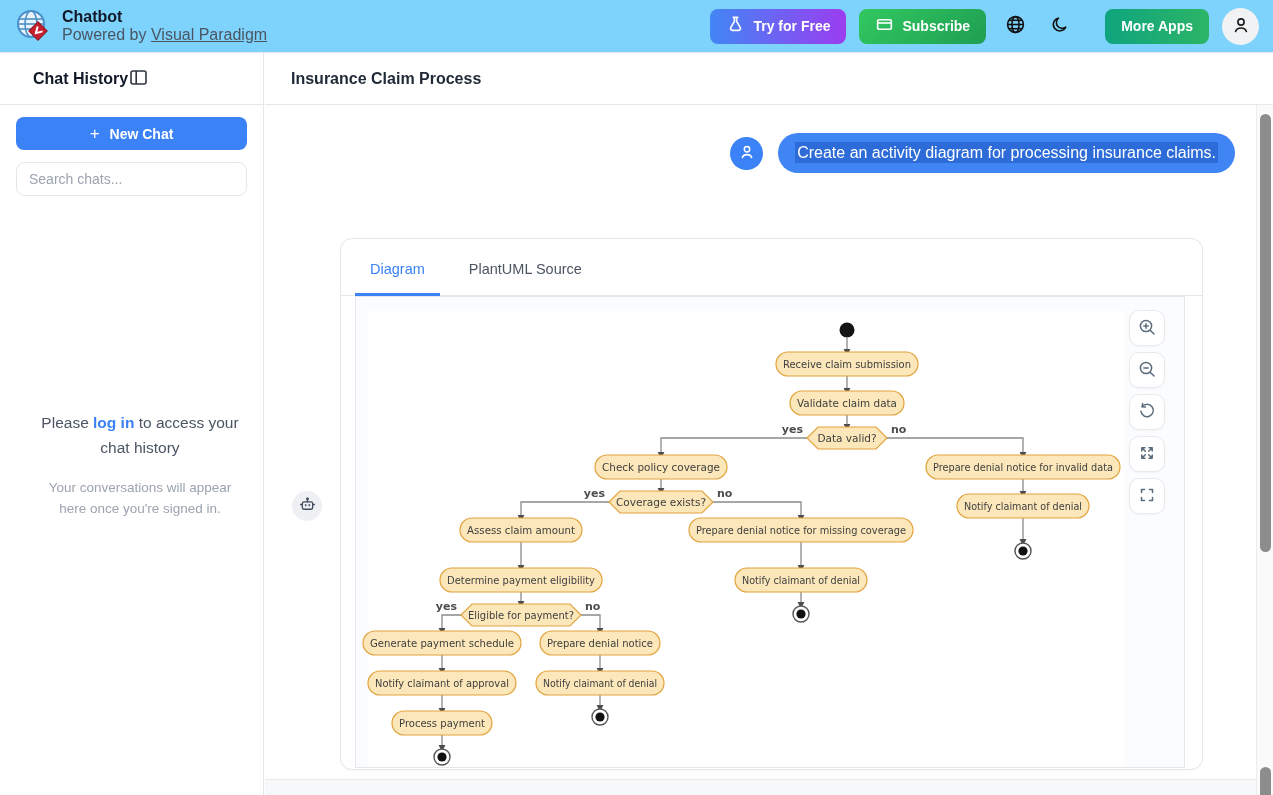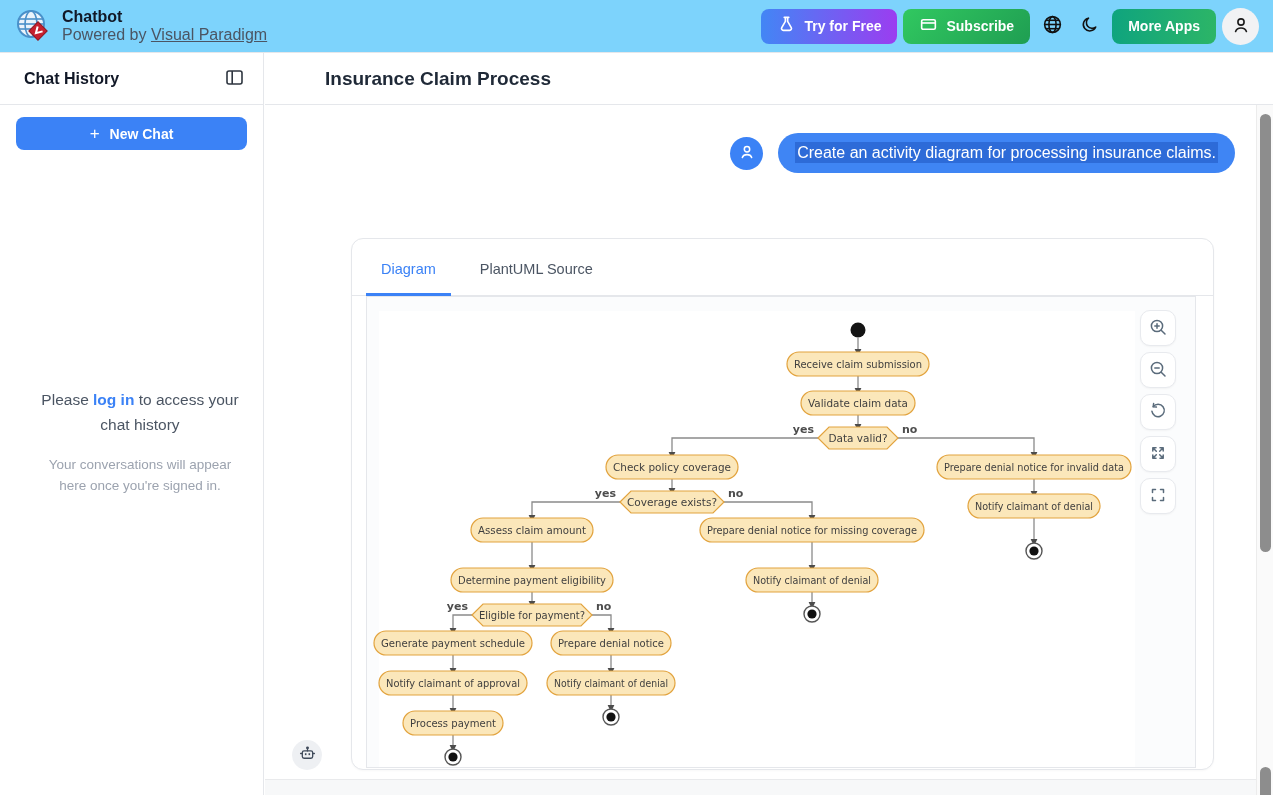--- a/index.html
+++ b/index.html
@@ -6,68 +6,68 @@
   html,body { width:1273px; height:795px; overflow:hidden; }
   body { font-family:"Liberation Sans","DejaVu Sans",sans-serif; background:#fff; position:relative; color:#1f2937; }
 
   
   .app-header { position:absolute; top:0; left:0; right:0; height:53px; background:#7dd3fc;
     border-bottom:1px solid #e5e7eb; display:flex; align-items:center; padding:0 14px; z-index:30; }
   .logo-wrap { width:38px; height:38px; margin-right:10px; flex:0 0 auto; }
   .brand-title { font-size:16px; font-weight:700; color:#111827; line-height:1.15; }
   .brand-sub { font-size:16px; color:#4b5563; }
   .brand-sub a { color:#4b5563; text-decoration:underline; cursor:pointer; }
-  .header-right { margin-left:auto; display:flex; align-items:center; gap:6px; }
+  .header-right { margin-left:auto; display:flex; align-items:center; gap:13px; }
   .pill-btn { display:flex; align-items:center; gap:8px; height:35px; padding:0 16px; border:none;
     border-radius:8px; color:#fff; font-size:14px; font-weight:700; cursor:pointer;
     font-family:inherit; }
   .btn-try { background:linear-gradient(90deg,#4286f5,#9b3df0); }
   .btn-sub { background:linear-gradient(135deg,#31c860,#1f9e52); }
-  .btn-apps { background:linear-gradient(90deg,#0fa47e,#2cb567); }
+  .btn-apps { background:linear-gradient(90deg,#0fa47e,#2cb567);margin-left:16px; }
   .icon-btn { background:none; border:none; width:32px; height:32px; display:flex; align-items:center;
     justify-content:center; cursor:pointer; }
   .avatar-btn { width:37px; height:37px; border-radius:50%; background:#f1f2f4; border:none;
     display:flex; align-items:center; justify-content:center; cursor:pointer; }
 
   
   .sidebar { position:absolute; top:53px; left:0; width:264px; bottom:0; background:#fff;
     border-right:1px solid #e5e7eb; display:flex; flex-direction:column; }
   .sidebar-header { height:52px; border-bottom:1px solid #e5e7eb; display:flex; align-items:center;
-    justify-content:space-between; padding:0 18px 0 24px; flex:0 0 auto; }
+    padding:0 18px 0 33px; flex:0 0 auto; }
   .sidebar-title { font-size:16px; font-weight:700; color:#111827; }
   .collapse-btn { background:none; border:none; cursor:pointer; display:flex; }
   .new-chat-btn { margin:12px 16px 0 16px; height:33px; background:var(--accent-blue,#4a7df6); color:#fff;
     border:none; border-radius:8px; font-size:14px; font-weight:700; cursor:pointer; display:flex;
     align-items:center; justify-content:center; gap:10px; font-family:inherit; }
   .new-chat-plus { font-size:17px; font-weight:400; }
   .search-input { margin:12px 16px 0 16px; height:34px; border:1px solid #e3e6ea; border-radius:9px;
     padding:0 12px; font-size:14px; color:#374151; outline:none; font-family:inherit; }
   .search-input::placeholder { color:#9aa3af; }
   .sidebar-empty { flex:1; display:flex; flex-direction:column; justify-content:center;
     align-items:center; text-align:center; padding:0 18px 60px 35px; }
   .login-line { font-size:15.5px; color:#4b5563; line-height:1.6; }
   .login-link { color:#3b82f6; font-weight:600; cursor:pointer; }
   .login-note { margin-top:18px; font-size:13.5px; color:#9ca3af; line-height:1.55; }
 
   
   .main { position:absolute; top:53px; left:265px; right:0; bottom:0; background:#fff; }
   .main-header { height:52px; border-bottom:1px solid #e5e7eb; display:flex; align-items:center;
     padding:0 26px; }
-  .main-title { font-size:19px; font-weight:700; color:#1f2937;margin-left:34px; }
+  .main-title { font-size:16px; font-weight:700; color:#1f2937; }
   .conversation { position:absolute; top:52px; left:0; right:0; bottom:0; overflow:hidden; }
 
   .user-row { display:flex; justify-content:flex-end; align-items:flex-start; gap:15px;
     margin:28px 38px 0 0; }
   .user-avatar { width:33px; height:33px; border-radius:50%; background:#3b82f6; display:flex;
     align-items:center; justify-content:center; flex:0 0 auto; margin-top:4px; }
   .user-bubble { background:var(--bubble-blue,#3f85f4); border-radius:22px; padding:11px 19px;
     max-width:640px; }
   .msg-selected { color:#fff; font-size:16px; background:#2d6bd8; box-shadow:0 0 0 2px #2d6bd8; }
 
-  .bot-row { display:flex; align-items:flex-end; margin:65px 0 0 27px;gap:11px; }
+  .bot-row { display:flex; align-items:center; margin:65px 0 0 27px; }
   .bot-avatar { width:30px; height:30px; border-radius:50%; background:#eef0f3; display:flex;
     align-items:center; justify-content:center; flex:0 0 auto; margin-top:4px; }
   .answer-card { margin-left:18px; width:863px; height:532px; background:#fff;
     border:1px solid #e5e7eb; border-radius:12px; box-shadow:0 1px 2px rgba(0,0,0,0.03); }
   .tabs { display:flex; align-items:flex-end; height:57px; border-bottom:1px solid #e5e7eb;
     padding:0 14px; }
   .tab { font-size:14.5px; font-weight:500; padding:0 15px 16px 15px; cursor:pointer;
     border-bottom:3px solid transparent; margin-bottom:-1px; color:#4b5563; }
   .tab.active { color:var(--accent-blue,#3b82f6); border-bottom-color:var(--accent-blue,#3b82f6); }
   .tab + .tab { margin-left:14px; }
@@ -172,20 +172,21 @@
           <rect x="3" y="4" width="15" height="13" rx="2"></rect>
           <line x1="8.2" y1="4" x2="8.2" y2="17"></line>
         </svg>
       </span>
     </button>
   </div>
   <button class="new-chat-btn">
     <span class="new-chat-plus">+</span>
     <span>New Chat</span>
   </button>
+  <input class="search-input" type="text" placeholder="Search chats..." style="">
   <div class="sidebar-empty">
     <div class="login-line"><span>Please </span><a class="login-link">log in</a><span> to access your chat history</span></div>
     <div class="login-note">Your conversations will appear here once you're signed in.</div>
   </div>
 </aside>
 
 <main class="main">
   <div class="main-header">
     <span class="main-title">Insurance Claim Process</span>
   </div>

